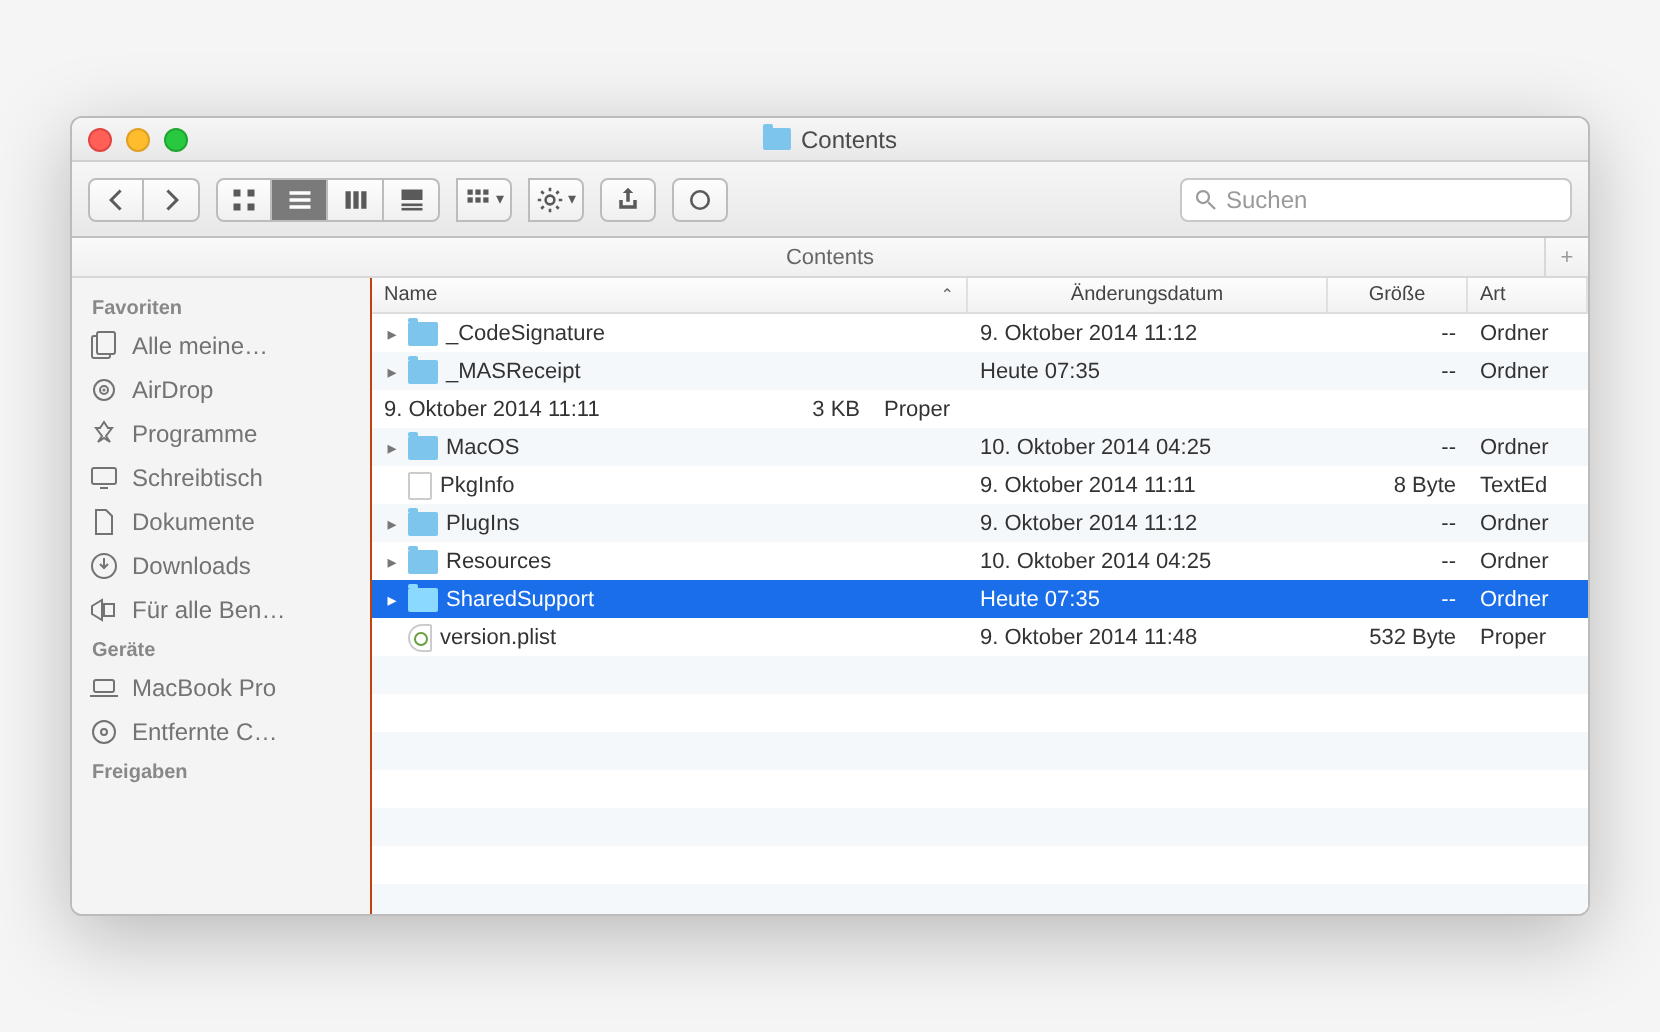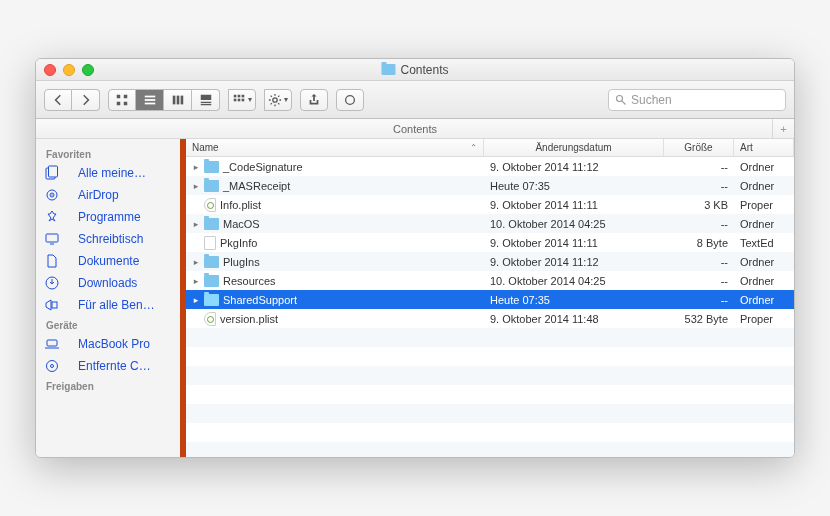--- a/index.html
+++ b/index.html
@@ -16,28 +16,28 @@
 .folder-icon::before { content:''; position:absolute; top:-2px; left:0; width:5px; height:3px; background:#7ec5ee; border-radius:1px 1px 0 0; }
 .toolbar { height:38px; background:linear-gradient(#f6f6f6,#e8e8e8); border-bottom:1px solid #c0c0c0; display:flex; align-items:center; padding:0 8px; gap:8px; }
 .tbtn-group { display:flex; }
 .tbtn { height:22px; min-width:28px; background:linear-gradient(#fdfdfd,#f0f0f0); border:1px solid #bcbcbc; display:flex; align-items:center; justify-content:center; font-size:13px; color:#5a5a5a; cursor:pointer; }
 .tbtn:first-child { border-radius:4px 0 0 4px; }
 .tbtn:last-child { border-radius:0 4px 4px 0; }
 .tbtn + .tbtn { border-left:none; }
 .tbtn.solo { border-radius:4px; }
 .tbtn.active { background:#7a7a7a; color:#fff; }
 .tbtn svg { width:14px; height:14px; fill:currentColor; }
-.search { margin-left:auto; width:178px; height:22px; border:1px solid #c8c8c8; border-radius:4px; background:#fff; display:flex; align-items:center; padding:0 6px; gap:4px; color:#9a9a9a; font-size:12px; }
+.search { margin-left:auto; width:196px; height:22px; border:1px solid #c8c8c8; border-radius:4px; background:#fff; display:flex; align-items:center; padding:0 6px; gap:4px; color:#9a9a9a; font-size:12px; }
 .search svg { width:12px; height:12px; fill:#9a9a9a; }
 .pathbar { height:20px; background:linear-gradient(#fafafa,#f0f0f0); border-bottom:1px solid #d8d8d8; display:flex; align-items:center; justify-content:center; font-size:11px; color:#666; position:relative; }
 .addtab { position:absolute; right:0; top:0; width:22px; height:20px; border-left:1px solid #d8d8d8; display:flex; align-items:center; justify-content:center; color:#999; }
 .body { flex:1; display:flex; overflow:hidden; }
-.sidebar { width:150px; background:#f4f4f4; border-right:6px solid #c2410c; padding:6px 0; font-size:12px; overflow:hidden; }
+.sidebar { width:150px; background:#f4f4f4; border-right:1px solid #c2410c; padding:6px 0; font-size:12px; overflow:hidden; }
 .sb-hdr { padding:4px 10px 2px; font-size:10px; color:#888; font-weight:600; }
-.sb-item { padding:3px 8px; display:flex; align-items:center; gap:18px; color:#1d4ed8; cursor:pointer; white-space:nowrap; overflow:hidden; text-overflow:ellipsis; }
+.sb-item { padding:3px 8px; display:flex; align-items:center; gap:6px; color:#737373; cursor:pointer; white-space:nowrap; overflow:hidden; text-overflow:ellipsis; }
 .sb-item svg { width:16px; height:16px; fill:#7a7a7a; flex-shrink:0; }
 .main { flex:1; display:flex; flex-direction:column; overflow:hidden; }
 .cols { height:18px; background:linear-gradient(#fdfdfd,#f2f2f2); border-bottom:1px solid #ddd; display:flex; font-size:10px; color:#444; }
 .col { padding:2px 6px; border-right:1px solid #e0e0e0; display:flex; align-items:center; }
 .col-name { flex:1; justify-content:space-between;text-align:center; } .col-name .sort { font-size:8px; color:#666; }
 .col-date { width:180px;justify-content:center; } .col-size { width:70px; justify-content:center; } .col-kind { width:60px; }
 .rows { flex:1; overflow:hidden; background:#fff; }
 .row { height:19px; display:flex; align-items:center; font-size:11px; color:#333; }
 .row.alt { background:#f5f8fb; }
 .row.sel { background:#1a6eea; color:#fff; }
@@ -279,25 +279,20 @@
             <div class="c-name">
               <span class="disclosure">▸</span>
               <span class="fi-folder"></span>
               <span>_MASReceipt</span>
             </div>
             <div class="c-date">Heute 07:35</div>
             <div class="c-size">--</div>
             <div class="c-kind">Ordner</div>
           </div>
           <div class="row">
-            <div class="c-name">
-              <span class="disclosure"></span>
-              <span class="fi-plist"></span>
-              <span>Info.plist</span>
-            </div>
             <div class="c-date">9. Oktober 2014 11:11</div>
             <div class="c-size">3 KB</div>
             <div class="c-kind">Proper</div>
           </div>
           <div class="row alt">
             <div class="c-name">
               <span class="disclosure">▸</span>
               <span class="fi-folder"></span>
               <span>MacOS</span>
             </div>

